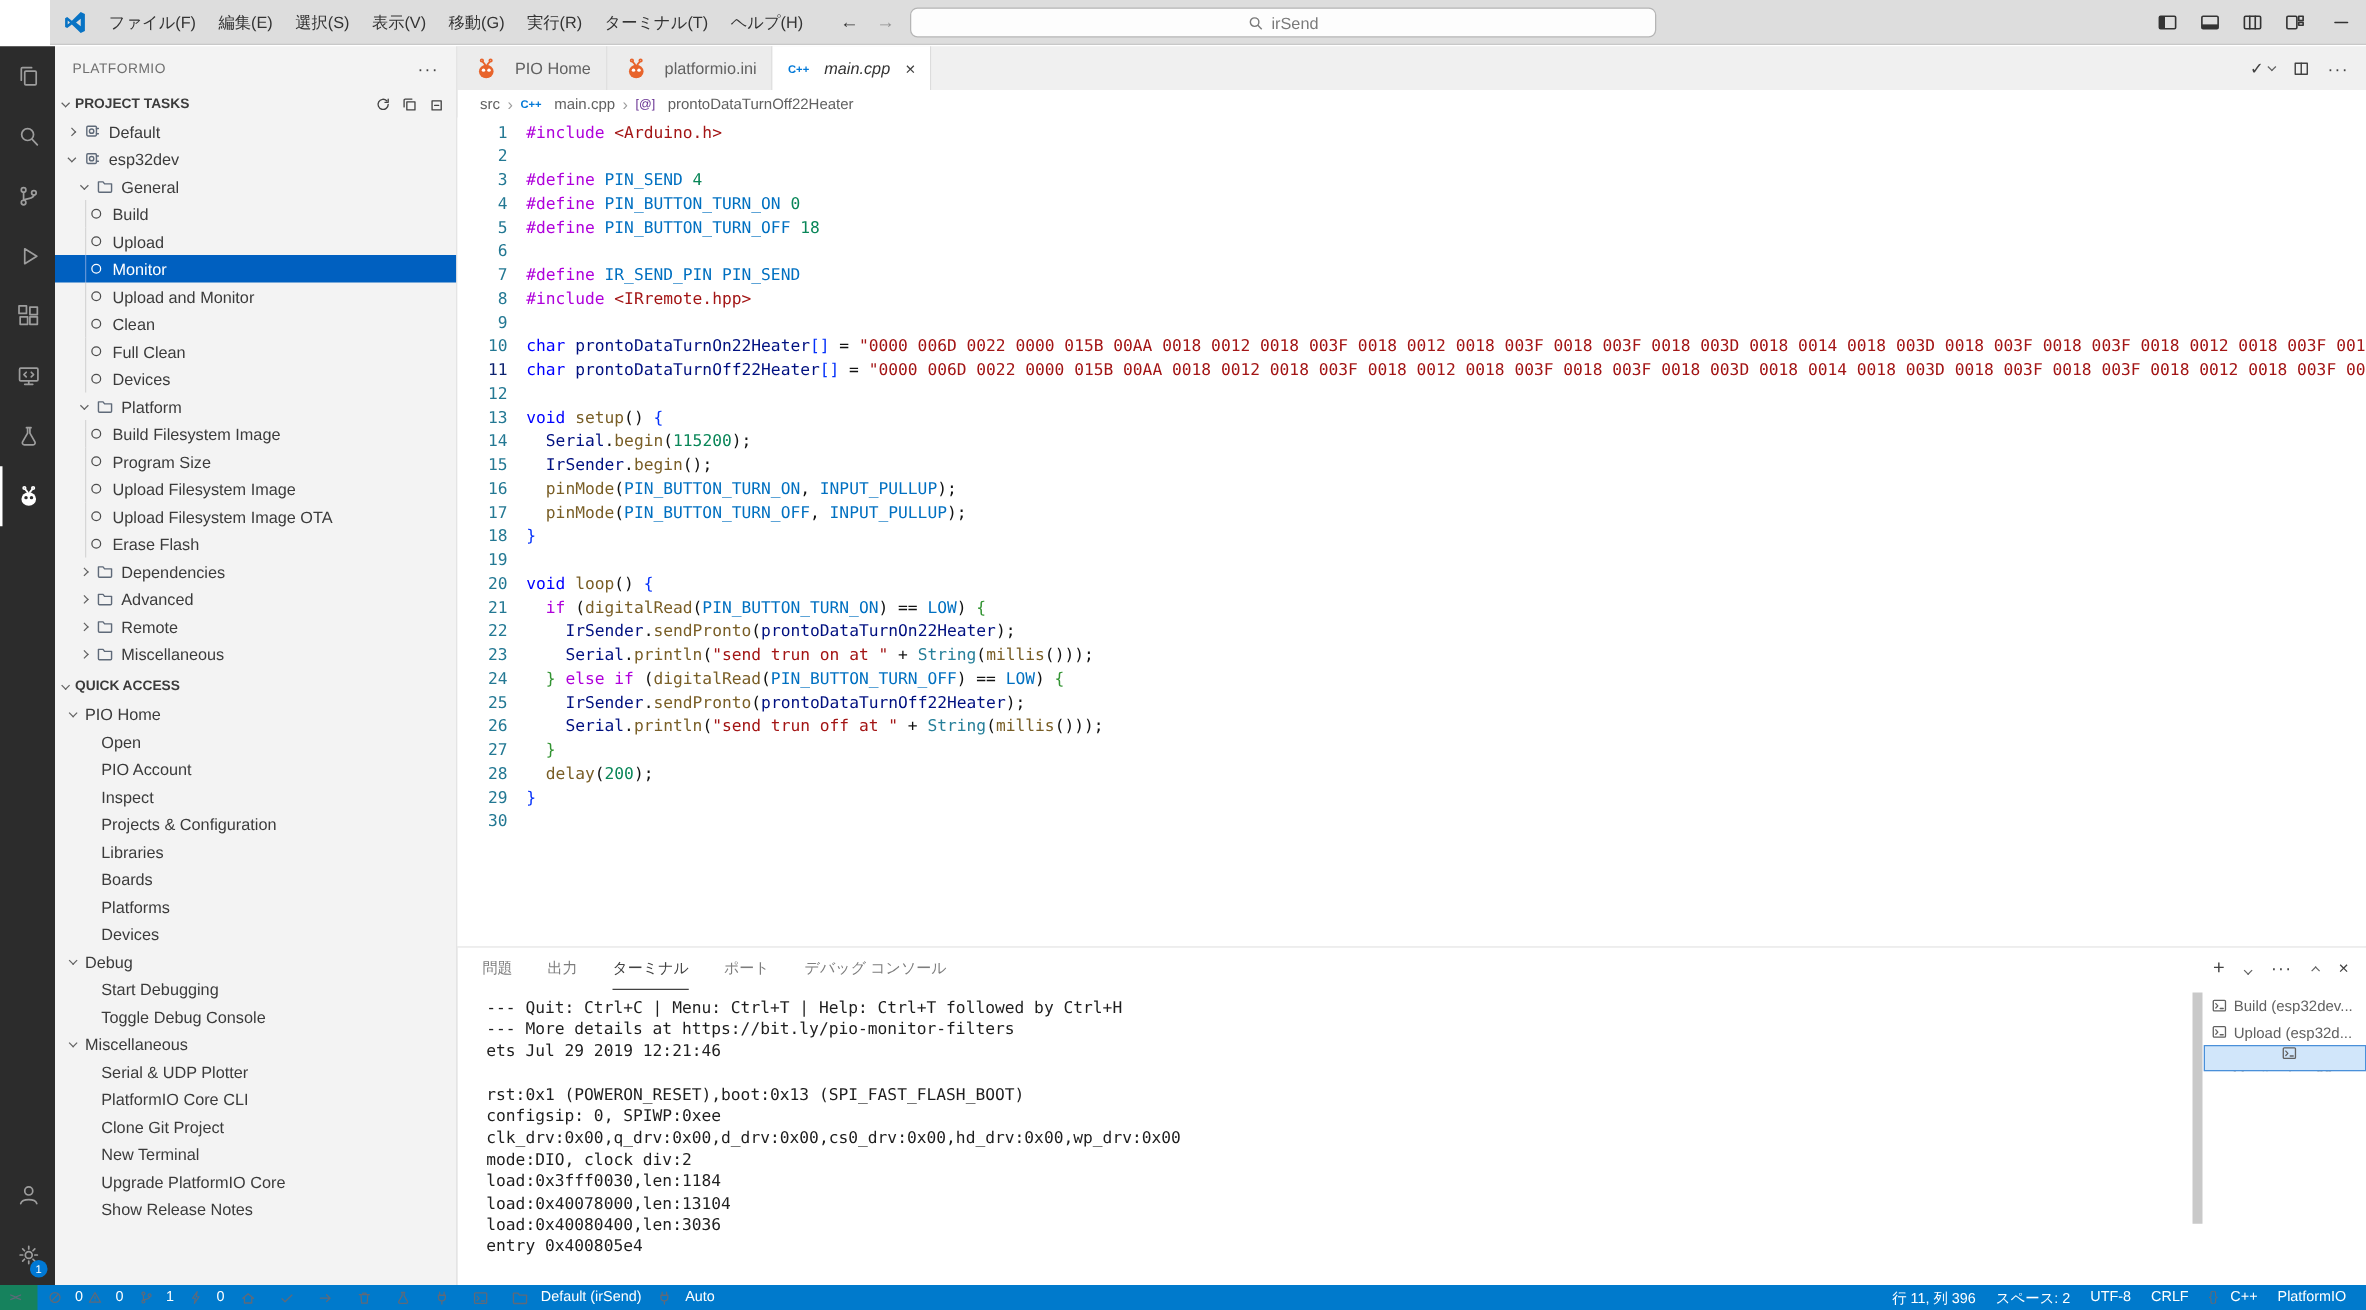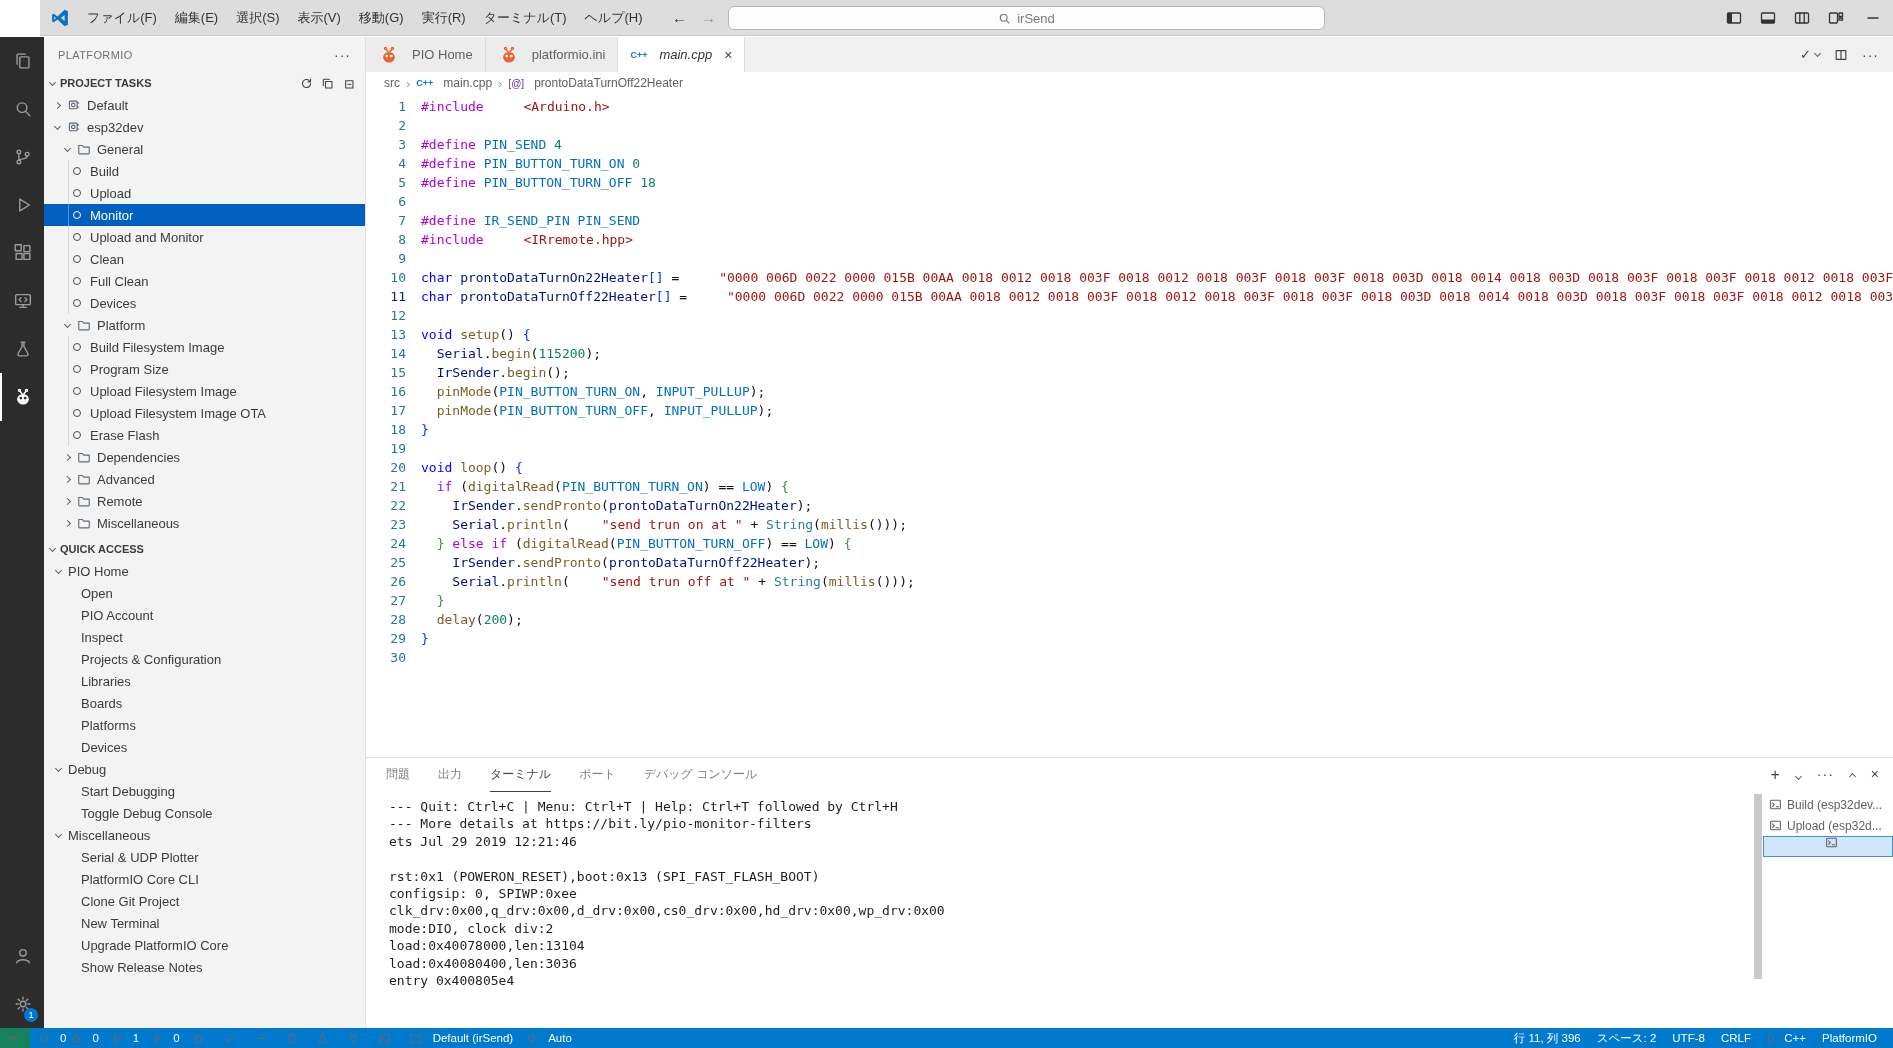--- a/index.html
+++ b/index.html
@@ -73,21 +73,21 @@
   .cpp-ico { color:#0078d7; font-weight:bold; font-size:9px; }
   .sym-ico { color:#652d90; font-size:10px; }
   
   #code { flex:1; overflow:hidden; padding-top:3px; position:relative; background:#fff;}
   .code-line { height:19px; display:flex; font-family:"DejaVu Sans Mono",monospace; font-size:13px;
     white-space:pre; line-height:19px;}
   .ln { width:40px; text-align:right; color:#237893; flex-shrink:0; }
   .ln.cur { color:#0b216f; }
   .lc { padding-left:15px; }
   .tk-k{color:#af00db;} .tk-t{color:#0000ff;} .tk-f{color:#795e26;} .tk-v{color:#001080;}
-  .tk-m{color:#0070c1;} .tk-s{color:#a31515;margin-left:32px;} .tk-n{color:#098658;} .tk-p{color:#111;}
+  .tk-m{color:#0070c1;} .tk-s{color:#a31515;} .tk-n{color:#098658;} .tk-p{color:#111;}
   .tk-c{color:#267f99;} .tk-b{color:#0431fa;} .tk-g{color:#319331;}
   
   #panel { height:271px; border-top:1px solid #e0e0e0; display:flex; flex-direction:column; flex-shrink:0; background:#fff;}
   #panel-header { height:34px; display:flex; align-items:center; padding-left:20px; flex-shrink:0;}
   .ptab { font-size:12px; color:#7d7d7d; margin-right:28px; height:34px; display:flex; align-items:center;
     border-bottom:1px solid transparent; cursor:pointer; white-space:nowrap;}
   .ptab.active { color:#424242; border-bottom:1px solid #424242; }
   #panel-actions { margin-left:auto; display:flex; gap:16px; padding-right:14px; color:#424242; font-size:14px;}
   #panel-body { flex:1; display:flex; min-height:0; }
   #terminal { flex:1; padding:6px 0 0 23px; overflow:hidden; }
@@ -601,20 +601,21 @@
       <div id="panel-body">
         <div id="terminal">
             <div class="tline">--- Quit: Ctrl+C | Menu: Ctrl+T | Help: Ctrl+T followed by Ctrl+H</div>
             <div class="tline">--- More details at https://bit.ly/pio-monitor-filters</div>
             <div class="tline">ets Jul 29 2019 12:21:46</div>
             <div class="tline"> </div>
             <div class="tline">rst:0x1 (POWERON_RESET),boot:0x13 (SPI_FAST_FLASH_BOOT)</div>
             <div class="tline">configsip: 0, SPIWP:0xee</div>
             <div class="tline">clk_drv:0x00,q_drv:0x00,d_drv:0x00,cs0_drv:0x00,hd_drv:0x00,wp_drv:0x00</div>
             <div class="tline">mode:DIO, clock div:2</div>
+            <div class="tline">load:0x3fff0030,len:1184</div>
             <div class="tline">load:0x40078000,len:13104</div>
             <div class="tline">load:0x40080400,len:3036</div>
             <div class="tline">entry 0x400805e4</div>
           </div>
         <div id="term-scrollbar">
             <div id="term-thumb"></div>
           </div>
         <div id="term-list">
             <div class="tl-row">
               <span class="ticon">

